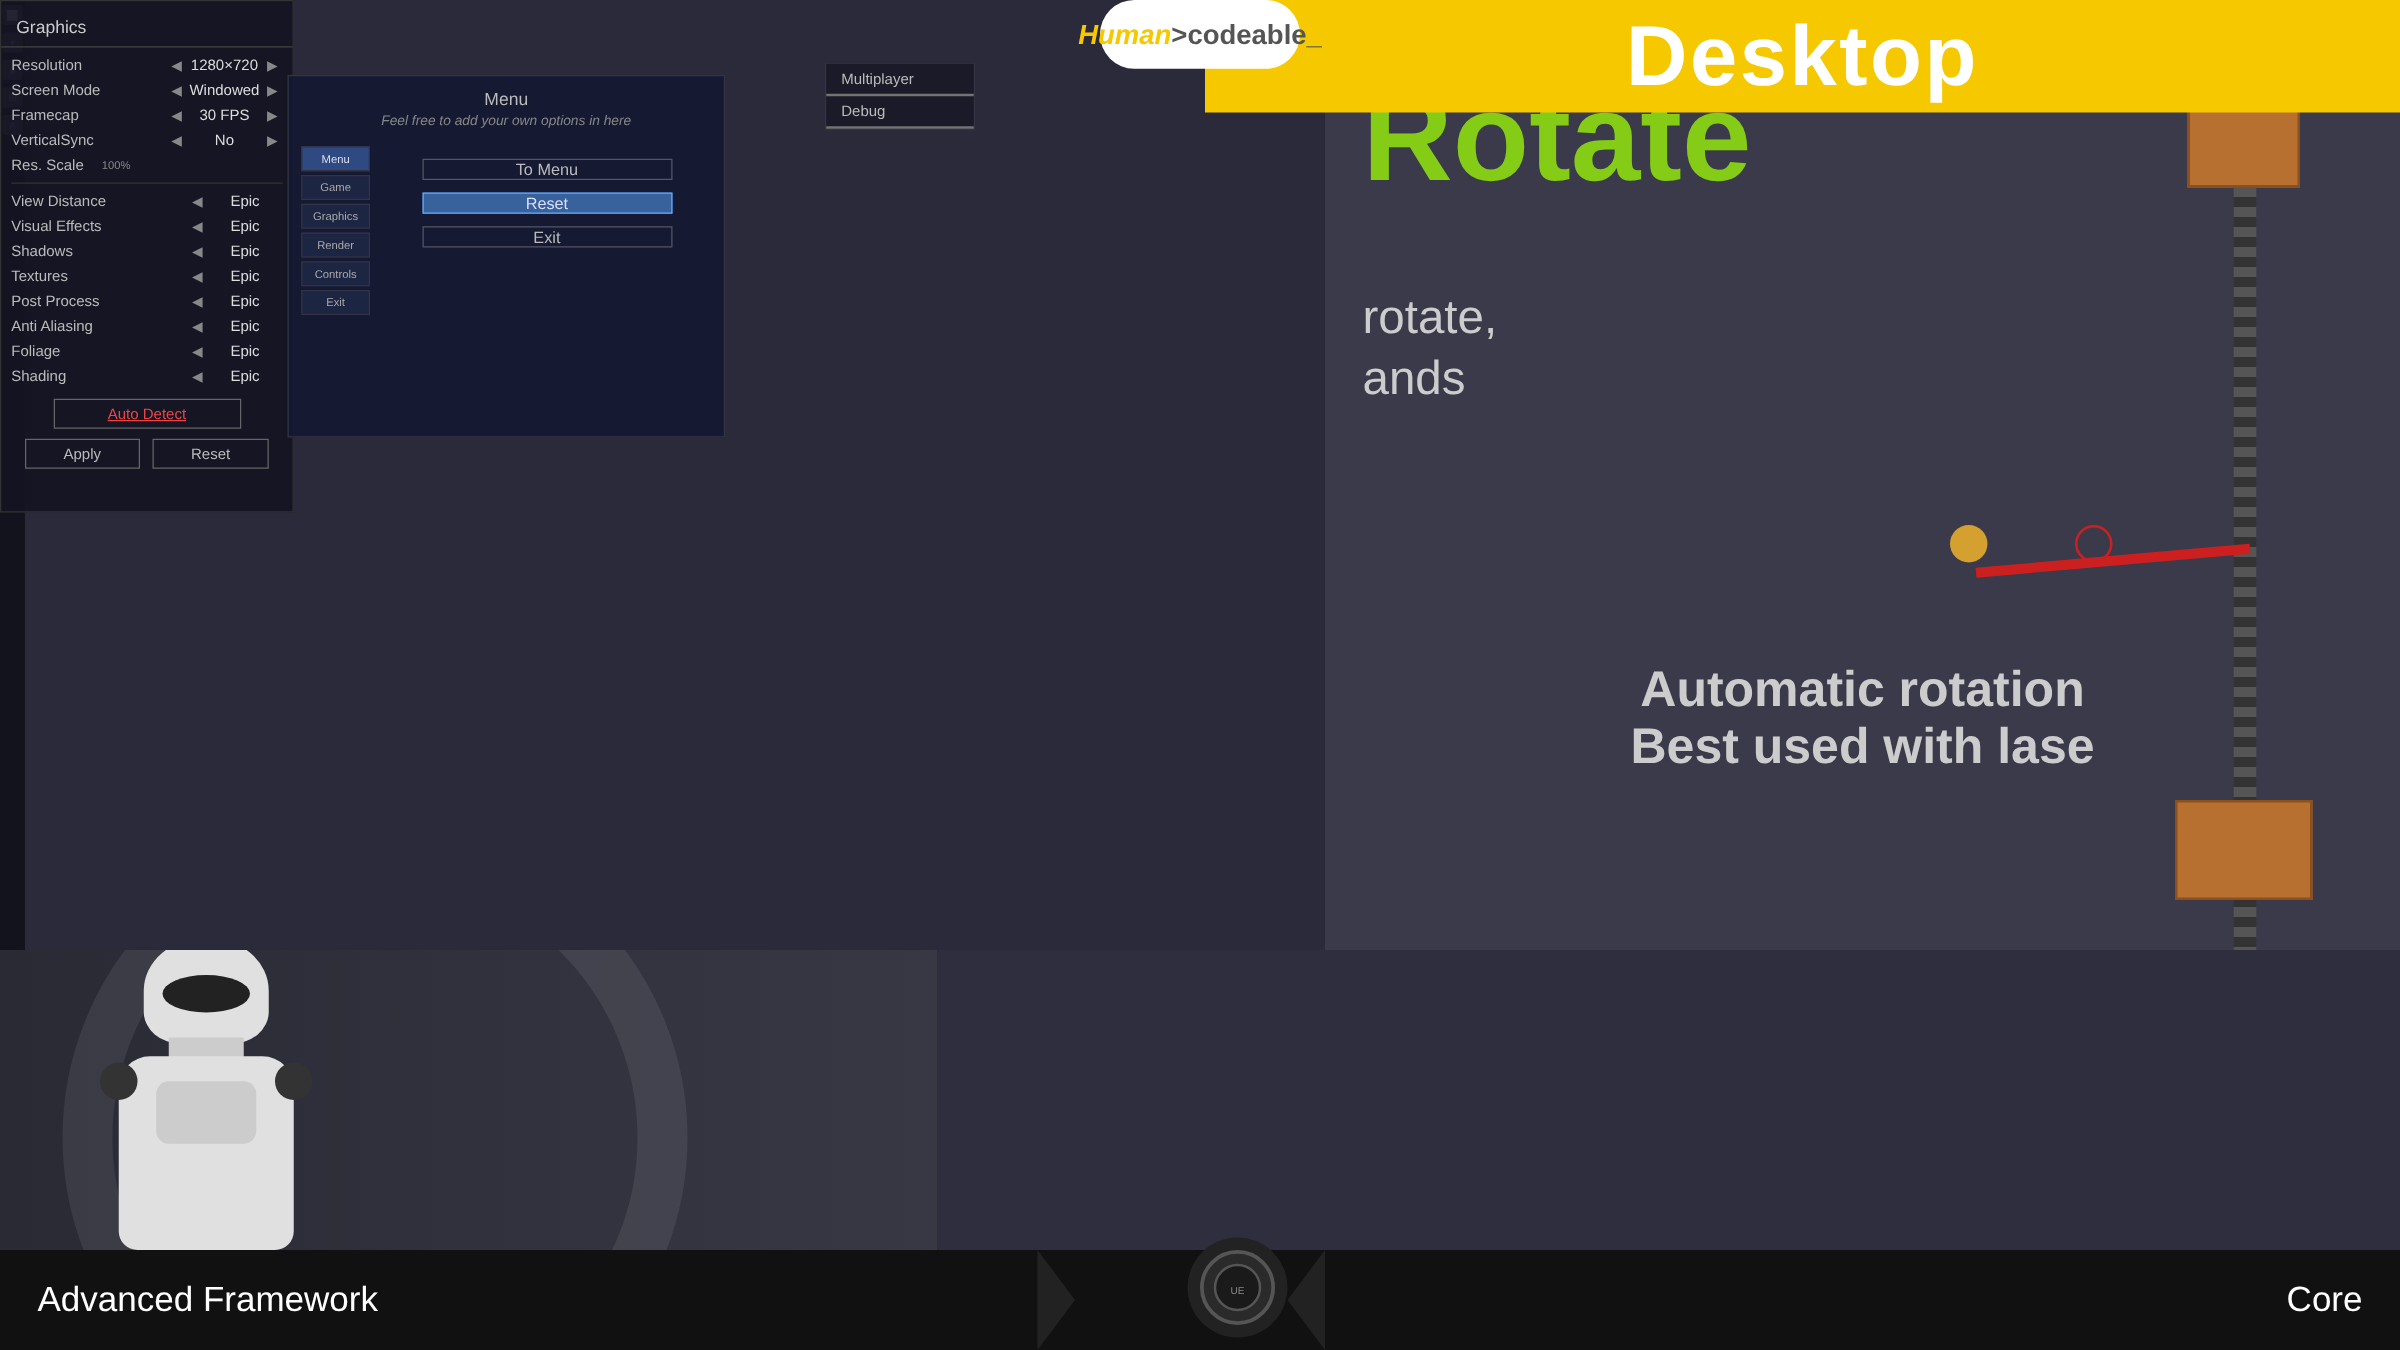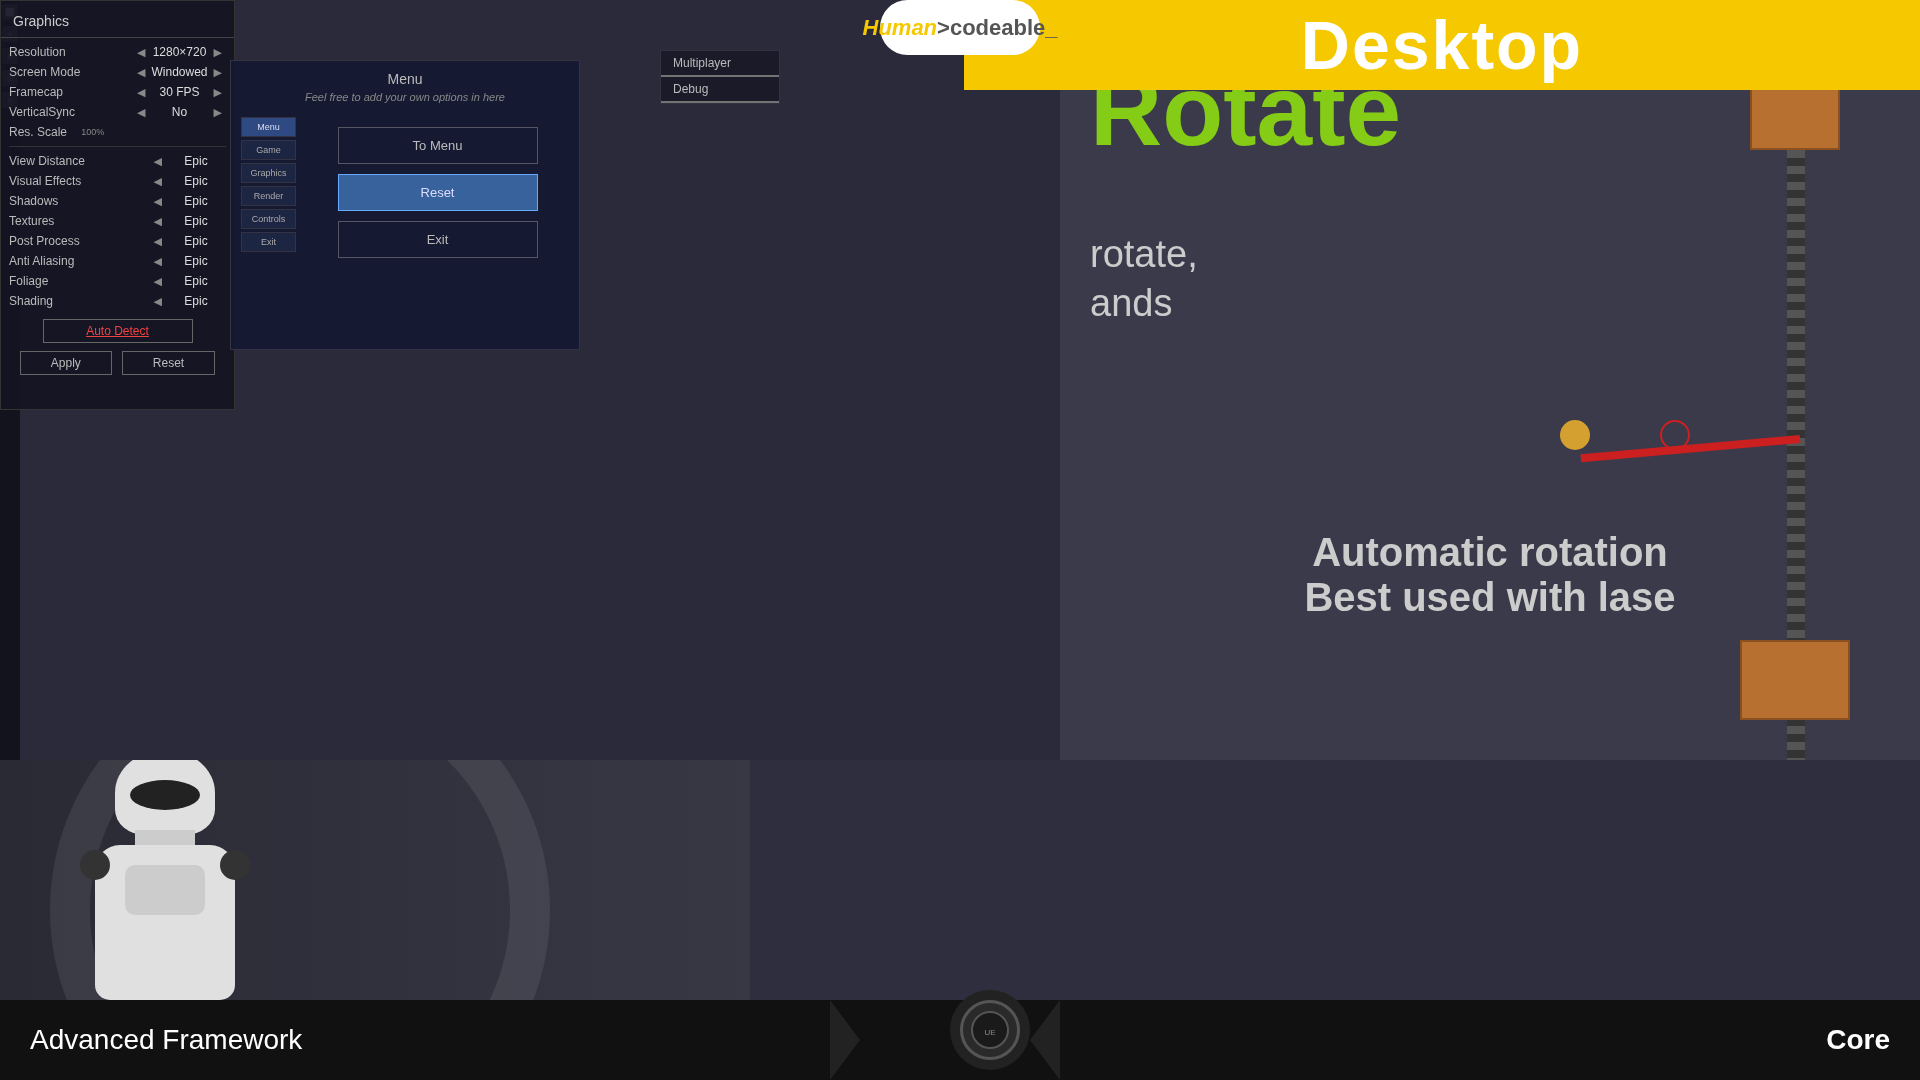--- a/index.html
+++ b/index.html
@@ -209,21 +209,20 @@
 
     .menu-tab.active {
       background: rgba(50,80,140,0.9);
       color: #dde;
     }
 
     .menu-btn {
       display: block;
       width: 200px;
       margin: 10px auto;
-      padding: 10px;
       background: transparent;
       border: 1px solid #556;
       color: #bbb;
       font-size: 13px;
       text-align: center;
       cursor: pointer;
     }
 
     .menu-btn.highlighted {
       background: rgba(70,130,200,0.7);
@@ -452,21 +451,21 @@
     .bottom-bar-right {
       flex: 1;
       display: flex;
       justify-content: flex-end;
       padding-right: 30px;
     }
 
     .bottom-bar-right-text {
       color: white;
       font-size: 28px;
-      font-weight: 700;
+      font-weight: 400;
     }
 
     
     .bg-game-center {
       position: absolute;
       top: 0;
       left: 235px;
       right: 0;
       height: 760px;
       background: linear-gradient(135deg, #3a3a50 0%, #2a2a40 50%, #353545 100%);

